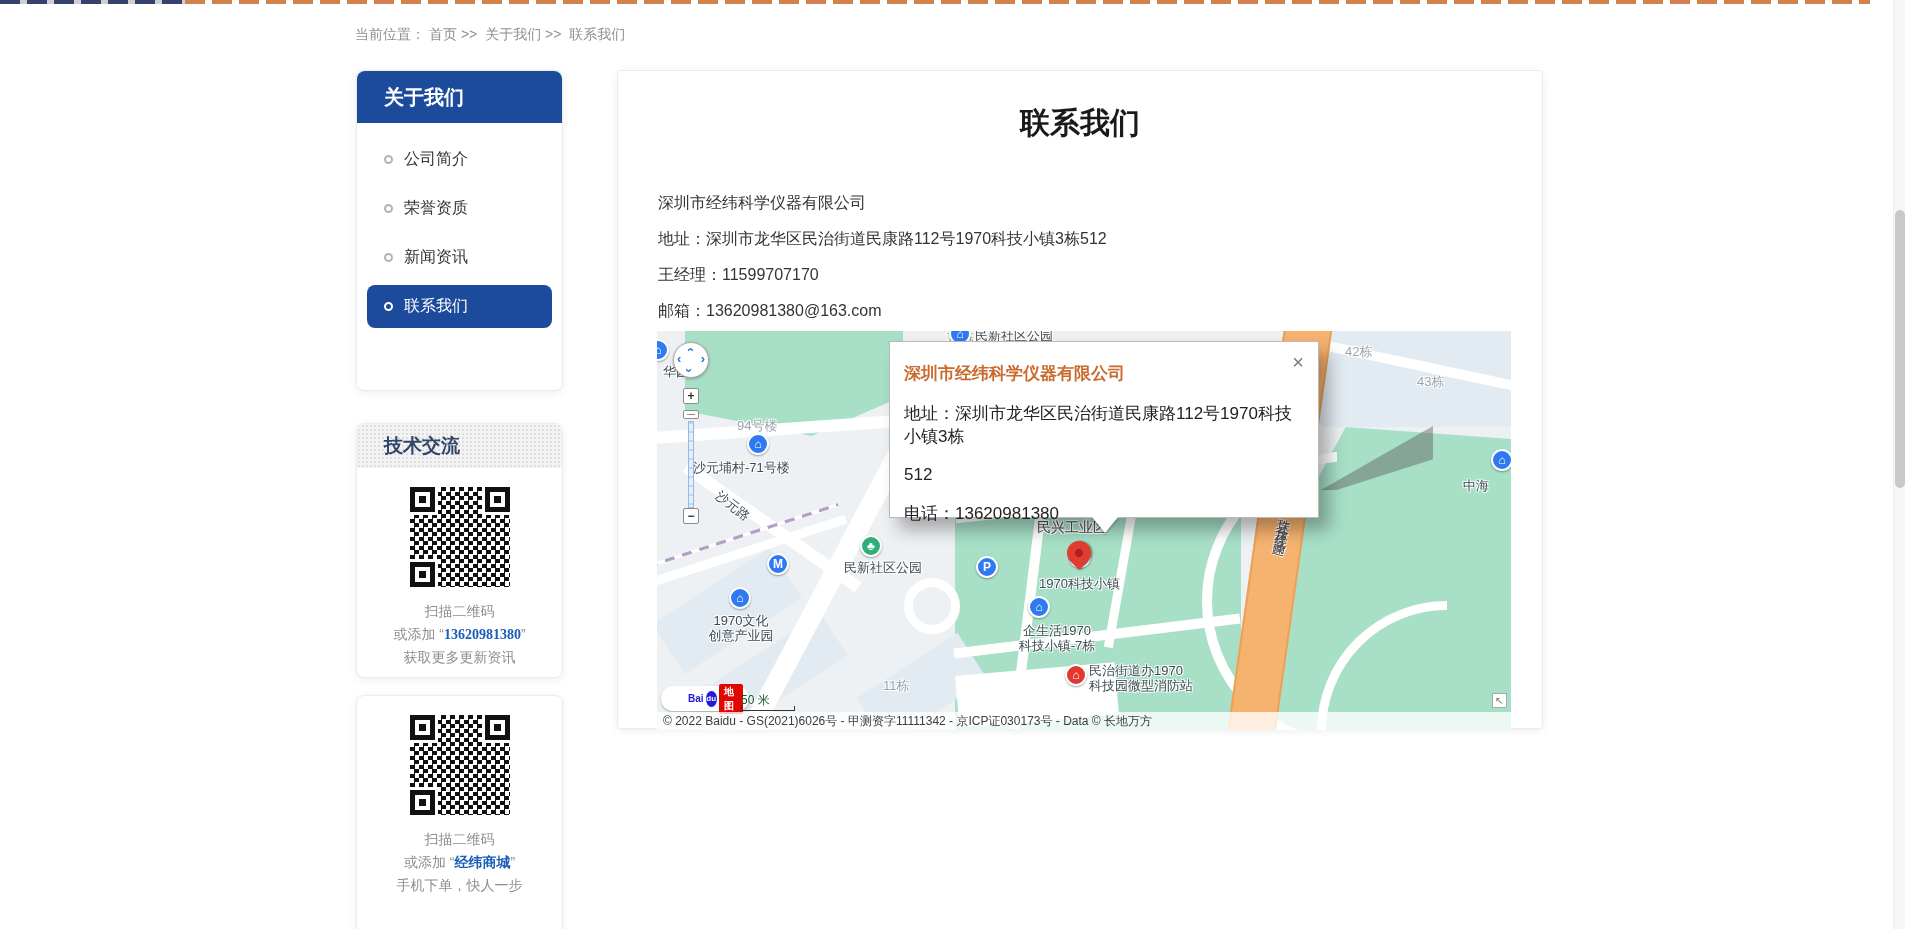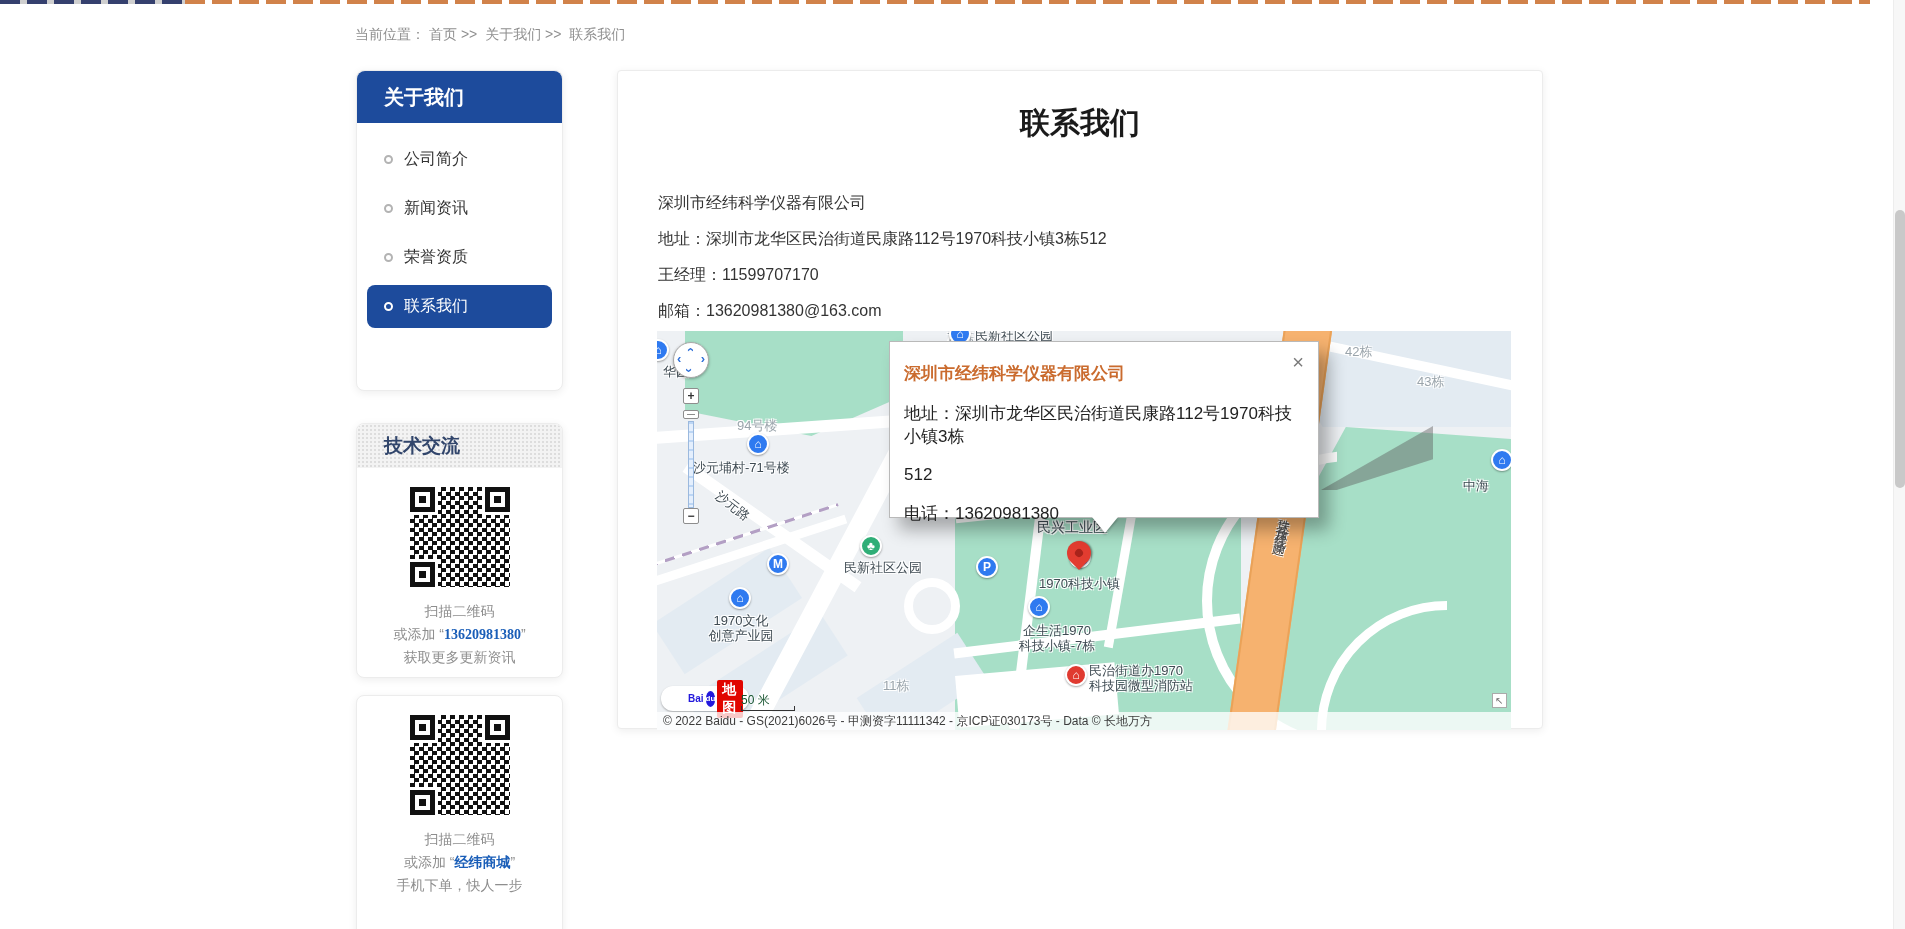--- a/index.html
+++ b/index.html
@@ -95,21 +95,21 @@
   .ztrack { position:absolute; left:31px; top:90px; width:6px; height:87px; background:repeating-linear-gradient(180deg,#bcd6f5 0 2px,#e4effd 2px 9px); border:1px solid #9bb9de; }
   .zhandle { position:absolute; left:26px; top:79px; width:16px; height:9px; background:#fff; border:1px solid #8d8d8d; border-radius:2px; cursor:pointer; }
   .zhandle::after { content:''; position:absolute; left:3px; top:3px; right:3px; height:1px; background:#8d8d8d; }
 
   .scale-text { position:absolute; left:84px; top:361px; width:56px; text-align:left; font-size:12px; color:#14532d; text-shadow:1px 1px 0 #fff; }
   .scale-bar { position:absolute; left:84px; top:375px; width:54px; height:5px; border-left:1px solid #333; border-right:1px solid #333; border-bottom:1px solid #333; }
 
   .bdlogo { position:absolute; left:4px; top:355px; width:88px; height:25px; background:#fff; border-radius:12px; box-shadow:0 1px 2px rgba(0,0,0,.3); display:flex; align-items:center; padding:0 6px; gap:2px; cursor:pointer; }
   .bdlogo .bai { color:#2319dc; font-weight:bold; font-size:10px;margin-left:21px; }
   .bdlogo .du { width:16px; height:16px; background:#2319dc; color:#fff; border-radius:50%; font-size:8px; font-weight:bold; text-align:center; line-height:16px; }
-  .bdlogo .mapword { background:#e10600; color:#fff; font-size:14px; font-weight:bold; padding:1px 5px; border-radius:2px; }
+  .bdlogo .mapword { background:#e10600; color:#fff; font-size:10px; font-weight:bold; padding:1px 5px; border-radius:2px; }
 
   .map-copy { position:absolute; left:0; right:0; bottom:0; height:18px; background:rgba(255,255,255,.78); font-size:12px; color:#3c3c3c; line-height:18px; padding-left:6px; }
   .compass { position:absolute; right:4px; bottom:22px; width:15px; height:15px; background:#fff; border:1px solid #aaa; font-size:10px; color:#666; text-align:center; line-height:14px; }
 </style>
 </head>
 <body>
 
 <div class="top-strip">
   <div class="seg-blue"></div>
   <div class="seg-orange"></div>
@@ -129,25 +129,25 @@
 
 <div class="card about-card">
   <div class="about-head">关于我们</div>
   <div class="menu">
     <div class="item">
         <span class="bullet"></span>
         <span>公司简介</span>
       </div>
     <div class="item">
         <span class="bullet"></span>
+        <span>荣誉资质</span>
+      </div>
+    <div class="item">
+        <span class="bullet"></span>
         <span>新闻资讯</span>
-      </div>
-    <div class="item">
-        <span class="bullet"></span>
-        <span>荣誉资质</span>
       </div>
     <div class="item active">
         <span class="bullet"></span>
         <span>联系我们</span>
       </div>
   </div>
 </div>
 
 <div class="card tech-card">
   <div class="box-head">技术交流</div>

